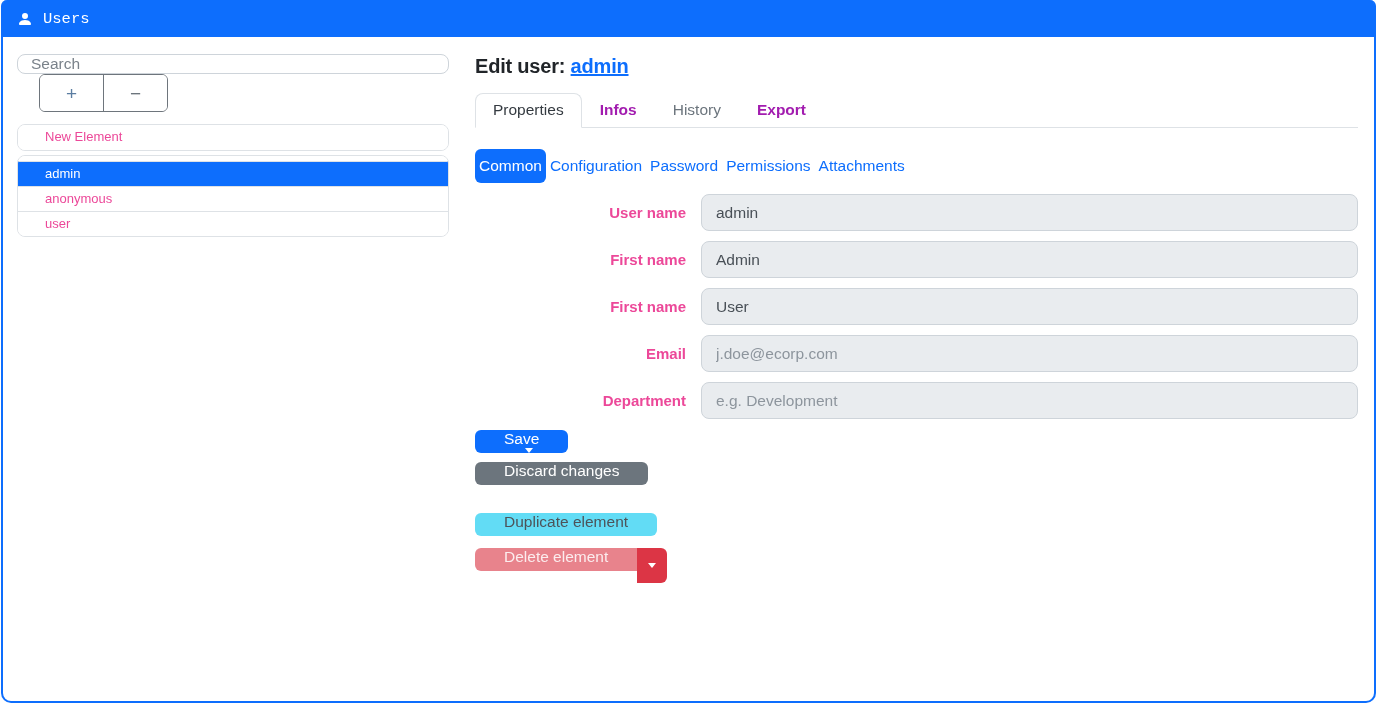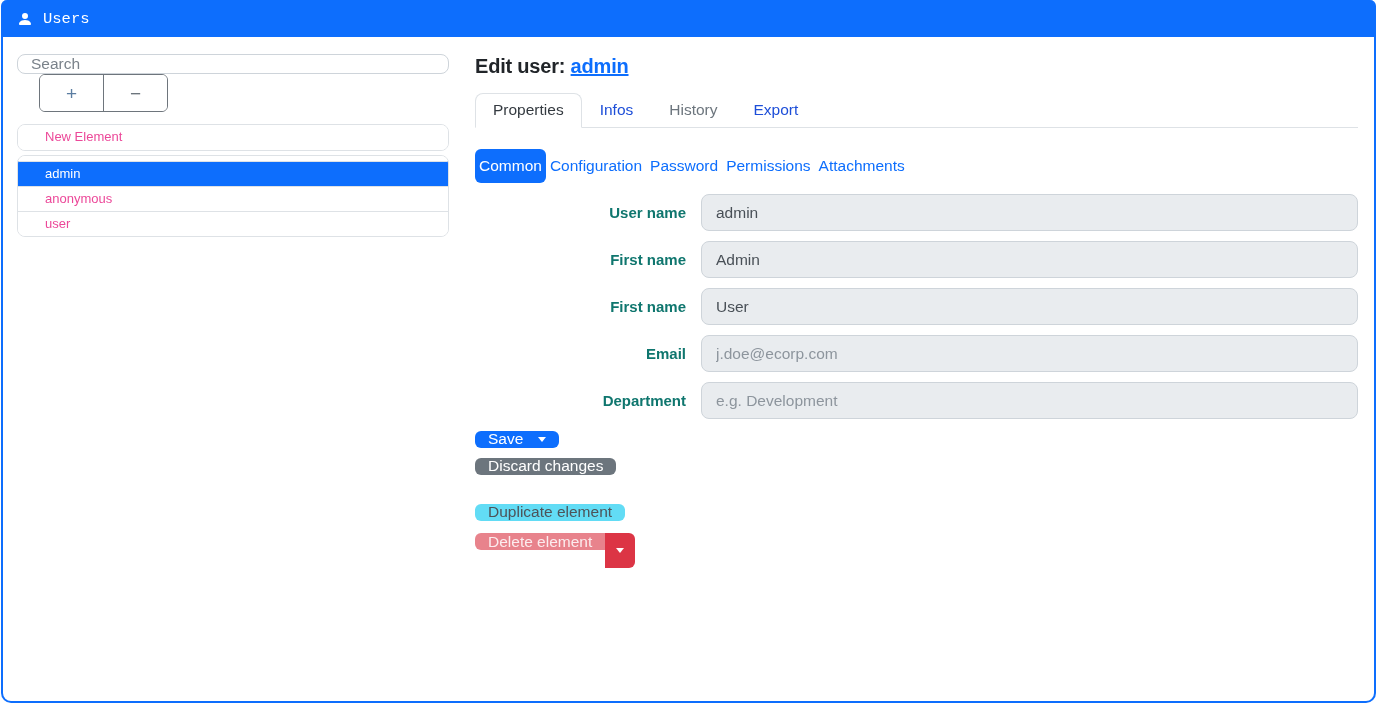--- a/index.html
+++ b/index.html
@@ -54,52 +54,53 @@
   .main-panel { flex: 1; min-width: 0; }
   .page-title { font-size: 20px; font-weight: 700; color: #212529; margin-top: 1px; letter-spacing: -0.2px; }
   .page-title .title-link { color: #0d6efd; text-decoration: underline; cursor: pointer; }
 
   .tabs { display: flex; border-bottom: 1px solid #dee2e6; margin-top: 15px; }
   .tab {
     padding: 7px 17px 8px; font-size: 15.5px; cursor: pointer;
     border: 1px solid transparent; margin-bottom: -1px; border-radius: 8px 8px 0 0;
   }
   .tab.active { background: #fff; border-color: #dee2e6 #dee2e6 #fff #dee2e6; color: #343a40; }
-  .tab.link { color: #1d4ed8; }
+  .tab.link { color: #a21caf; font-weight: bold; }
   .tab.disabled { color: #6c757d; cursor: default; }
 
   .pills { display: flex; margin-top: 21px; }
   .pill { padding: 8px 4px; font-size: 15.5px; border-radius: 6px; color: #0d6efd; cursor: pointer; }
   .pill.active { background: #0d6efd; color: #fff; }
 
   .form { margin-top: 11px; }
   .frow { display: flex; align-items: center; margin-bottom: 10px; }
   .flabel {
     width: 211px; flex: none; margin-right: 15px; text-align: right;
-    font-weight: 700; font-size: 15px; color: #0f766e;
+    font-weight: 700; font-size: 15px; color: #ec4899;
   }
   .fctrl {
     flex: 1; height: 37px; background: #e9ecef; border: 1px solid #ced4da;
     border-radius: 8px; padding: 0 14px; font-size: 15.5px; color: #495057;
     font-family: "Liberation Sans", sans-serif; outline: none;
   }
   .fctrl::placeholder { color: #8d959d; }
   .fselect {
     flex: 1; height: 37px; background: #fbfcfd; border: 1px solid #ced4da;
     border-radius: 8px; padding: 0 16px 0 14px; font-size: 15.5px; color: #6c757d;
     display: flex; align-items: center; justify-content: space-between; cursor: pointer;
   }
   .caret-dark { width: 0; height: 0; border-left: 5px solid transparent; border-right: 5px solid transparent; border-top: 6px solid #343a40; }
   .caret-white { width: 0; height: 0; border-left: 4.5px solid transparent; border-right: 4.5px solid transparent; border-top: 5px solid #fff; }
 
   .actions { margin-top: 11px; }
   .btn {
-    display: inline-flex; align-items: center; height: 17px; padding: 0 13px;
+    display: inline-flex; align-items: center; height: 23px; padding: 0 29px;
     border: none; border-radius: 6px; font-size: 15.5px; cursor: pointer;
     font-family: "Liberation Sans", sans-serif;
+    flex-direction: column;
   }
   .btn-save { background: #0d6efd; color: #fff; }
   .btn-save .caret-white { margin-left: 15px; }
   .row-discard { margin-top: 9px; }
   .btn-discard { background: #6c757d; color: #fff; }
   .row-duplicate { margin-top: 28px; }
   .btn-duplicate { background: #62dcf5; color: #4d5359; cursor: default; }
   .row-delete { margin-top: 12px; display: flex; }
   .btn-delete-main { background: #e8838c; color: rgba(255,255,255,0.85); border-radius: 6px 0 0 6px; cursor: default; }
   .btn-delete-caret {

